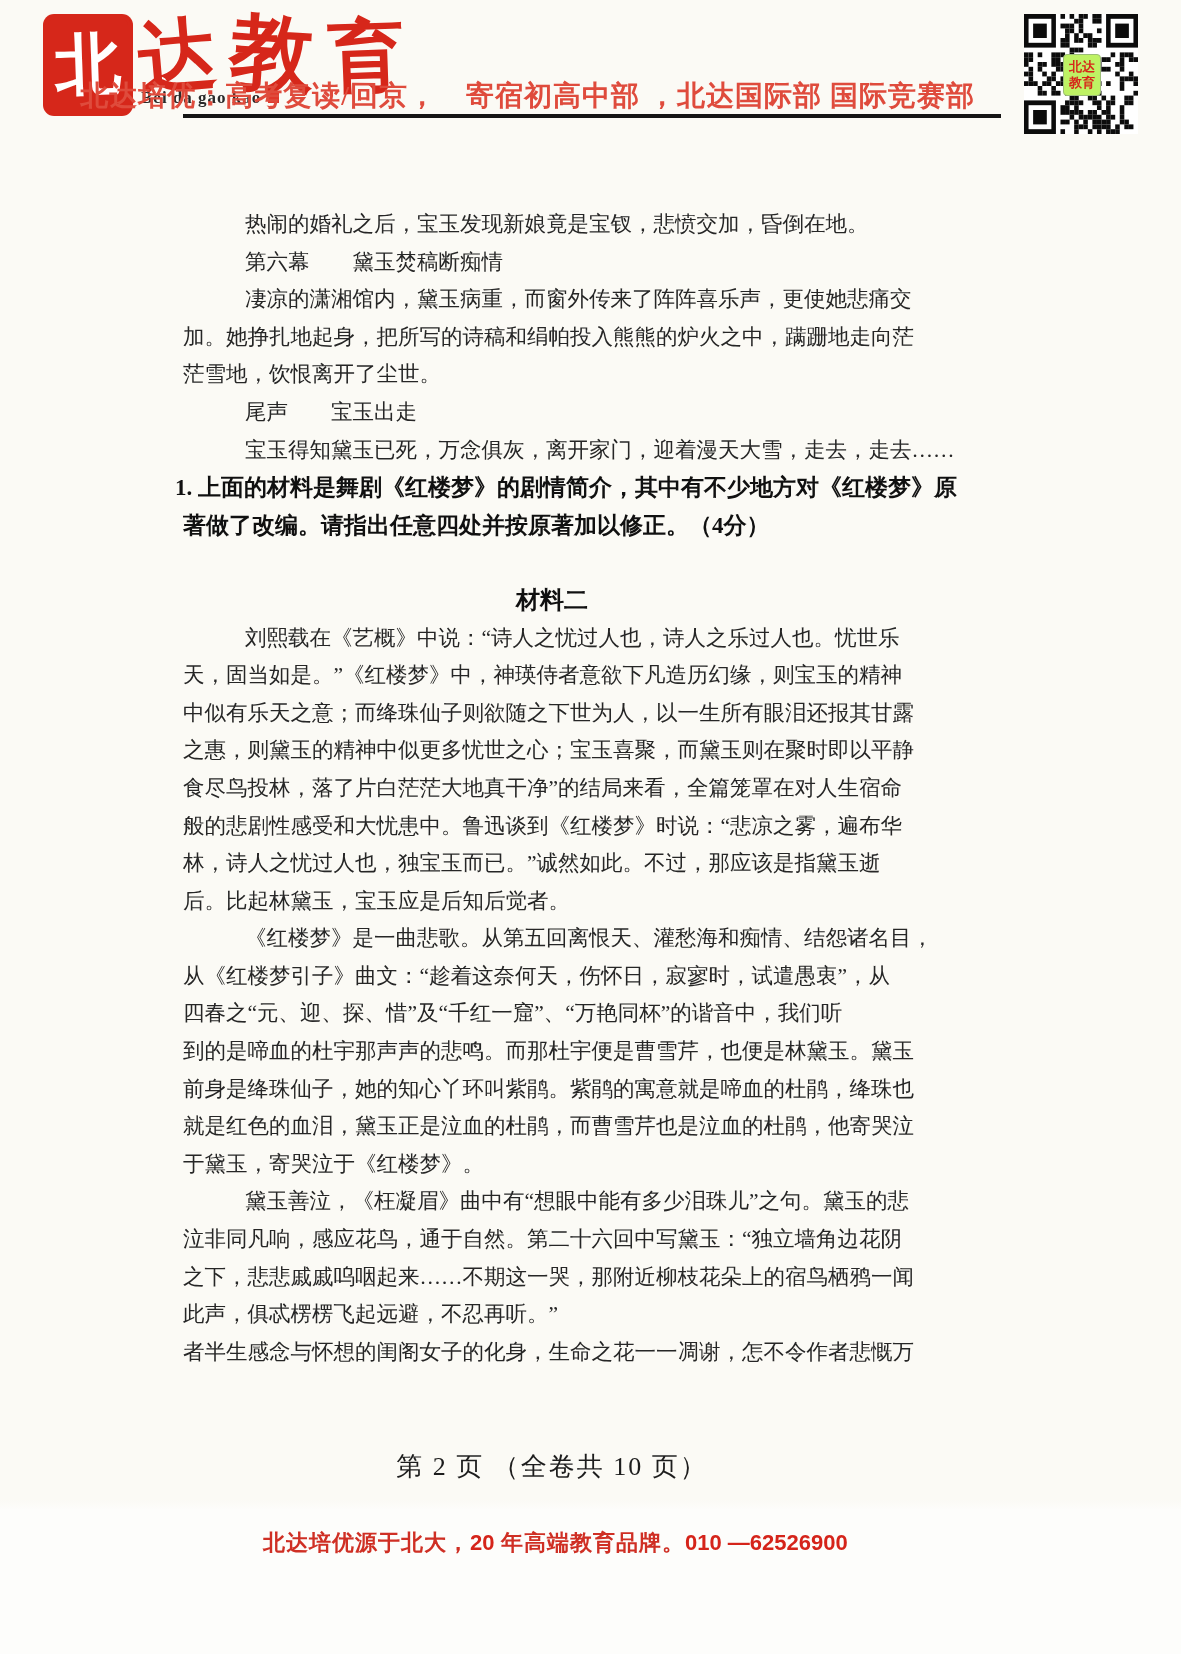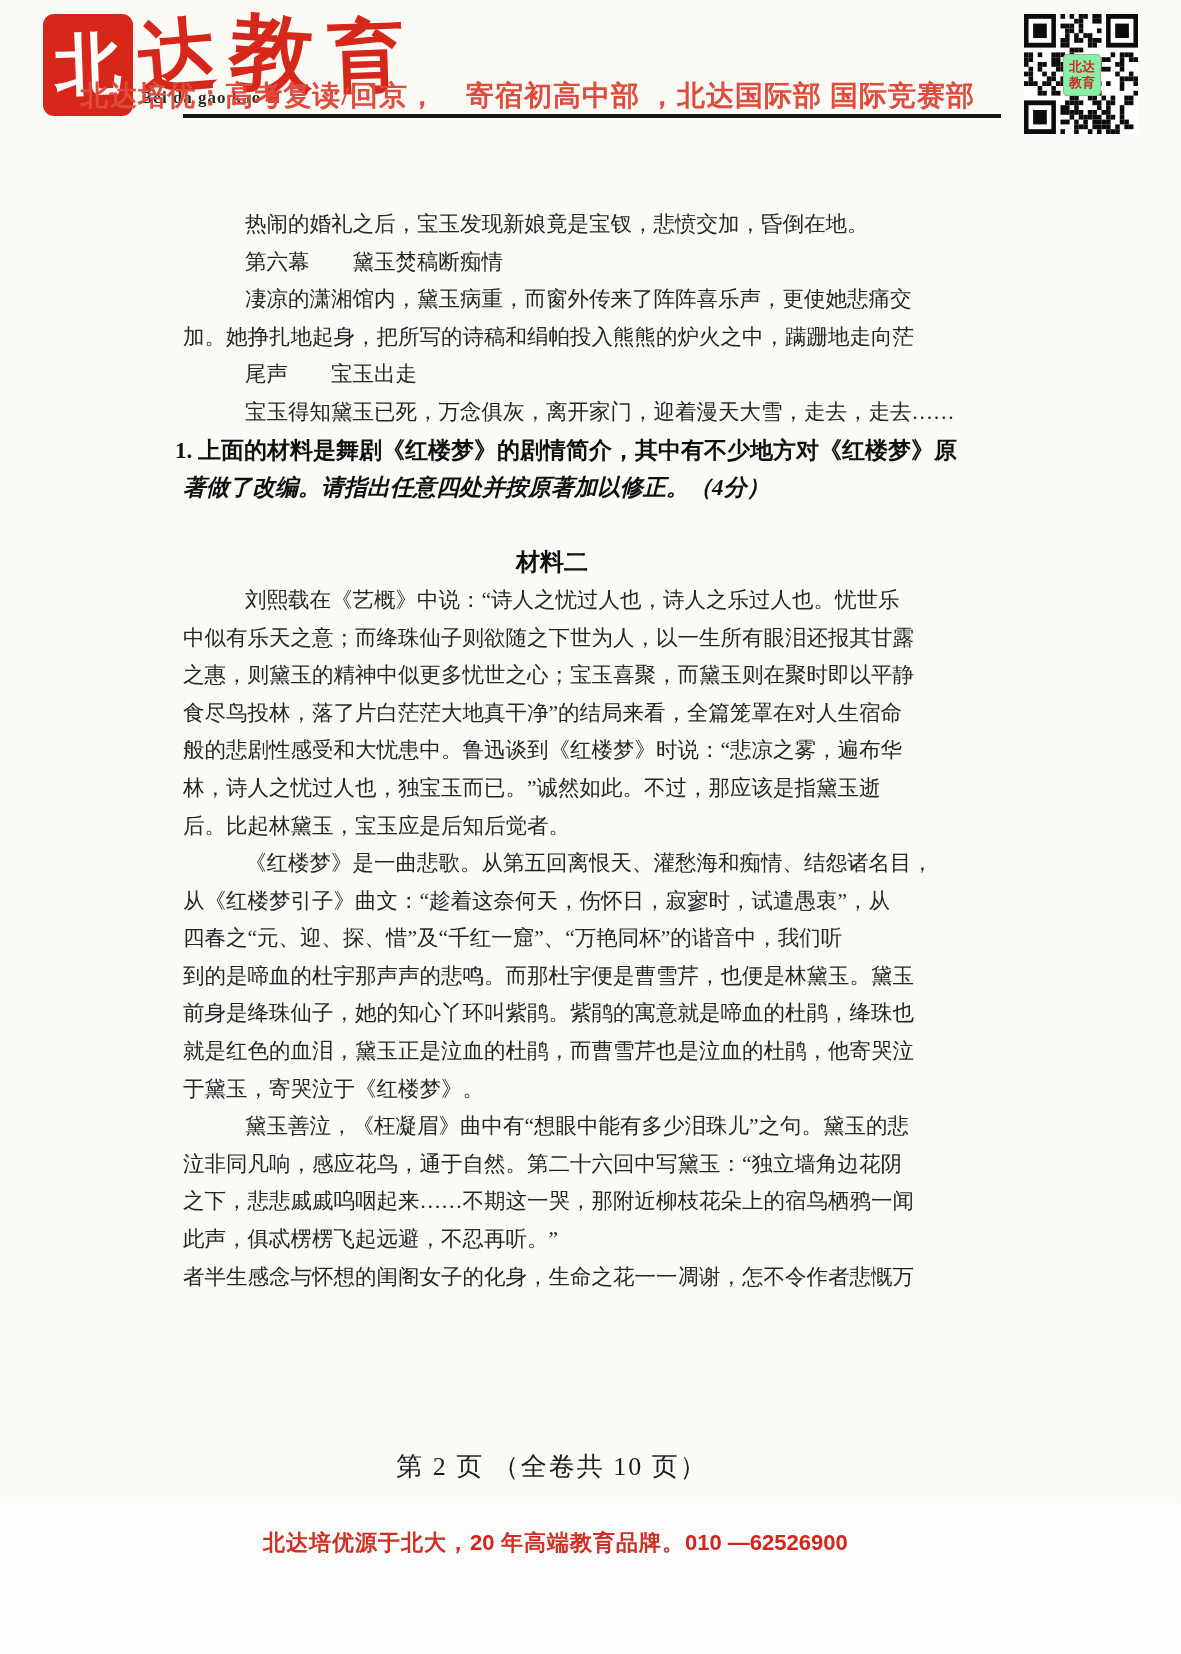--- a/index.html
+++ b/index.html
@@ -43,38 +43,38 @@
   }
   .hrule{
     position:absolute;left:183px;top:114px;width:818px;height:4px;background:#151515;
   }
   .qr{
     position:absolute;left:1024px;top:14px;width:114px;height:120px;background:#fff;
   }
   .qr svg{position:absolute;left:0;top:0;width:114px;height:120px;}
   .qr-badge{
     position:absolute;left:39px;top:40px;width:36px;height:40px;
-    background:#86efac;border:1px solid #9cbd77;border-radius:4px;
+    background:#bef264;border:1px solid #9cbd77;border-radius:4px;
     display:flex;flex-direction:column;align-items:center;justify-content:center;
   }
   .qr-badge div{
     color:#d6271a;font-size:13px;font-weight:bold;line-height:16px;white-space:nowrap;
   }
   
   .doc{
     position:absolute;left:183px;top:206px;width:738px;
     color:#262626;
   }
   .docline{
     height:37.6px;line-height:37.6px;font-size:21.5px;white-space:nowrap;
     letter-spacing:0px;
   }
   .docline.indent{padding-left:62px;}
   .docline.question{font-size:23px;font-weight:bold;color:#101010;margin-left:-8px;}
-  .docline.question2{font-size:23px;font-weight:bold;color:#101010;font-style:italic;}
+  .docline.question2{font-size:23px;font-weight:bold;color:#101010;}
   .docline.heading{text-align:center;font-size:24px;font-weight:bold;color:#101010;}
   .docline.blank{}
   
   .page-label{
     position:absolute;left:183px;top:1448px;width:738px;height:37.6px;
     line-height:37.6px;text-align:center;font-size:26px;color:#1d1d1d;
     letter-spacing:2px;
   }
   .slogan{
     position:absolute;left:263px;top:1528px;
@@ -323,27 +323,29 @@
         <div>教育</div>
       </div>
     </div>
   </div>
 
   <div class="doc" id="doc-body">
       <div class="docline indent">热闹的婚礼之后，宝玉发现新娘竟是宝钗，悲愤交加，昏倒在地。</div>
       <div class="docline indent">第六幕　　黛玉焚稿断痴情</div>
       <div class="docline indent">凄凉的潇湘馆内，黛玉病重，而窗外传来了阵阵喜乐声，更使她悲痛交</div>
       <div class="docline flush">加。她挣扎地起身，把所写的诗稿和绢帕投入熊熊的炉火之中，蹒跚地走向茫</div>
+      <div class="docline flush">茫雪地，饮恨离开了尘世。</div>
       <div class="docline indent">尾声　　宝玉出走</div>
       <div class="docline indent">宝玉得知黛玉已死，万念俱灰，离开家门，迎着漫天大雪，走去，走去……</div>
       <div class="docline question">1. 上面的材料是舞剧《红楼梦》的剧情简介，其中有不少地方对《红楼梦》原</div>
       <div class="docline question2">著做了改编。请指出任意四处并按原著加以修正。（4分）</div>
       <div class="docline blank"></div>
       <div class="docline heading">材料二</div>
       <div class="docline indent">刘熙载在《艺概》中说：“诗人之忧过人也，诗人之乐过人也。忧世乐</div>
+      <div class="docline flush">天，固当如是。”《红楼梦》中，神瑛侍者意欲下凡造历幻缘，则宝玉的精神</div>
       <div class="docline flush">中似有乐天之意；而绛珠仙子则欲随之下世为人，以一生所有眼泪还报其甘露</div>
       <div class="docline flush">之惠，则黛玉的精神中似更多忧世之心；宝玉喜聚，而黛玉则在聚时即以平静</div>
       <div class="docline flush">食尽鸟投林，落了片白茫茫大地真干净”的结局来看，全篇笼罩在对人生宿命</div>
       <div class="docline flush">般的悲剧性感受和大忧患中。鲁迅谈到《红楼梦》时说：“悲凉之雾，遍布华</div>
       <div class="docline flush">林，诗人之忧过人也，独宝玉而已。”诚然如此。不过，那应该是指黛玉逝</div>
       <div class="docline flush">后。比起林黛玉，宝玉应是后知后觉者。</div>
       <div class="docline indent">《红楼梦》是一曲悲歌。从第五回离恨天、灌愁海和痴情、结怨诸名目，</div>
       <div class="docline flush">从《红楼梦引子》曲文：“趁着这奈何天，伤怀日，寂寥时，试遣愚衷”，从</div>
       <div class="docline flush">四春之“元、迎、探、惜”及“千红一窟”、“万艳同杯”的谐音中，我们听</div>
       <div class="docline flush">到的是啼血的杜宇那声声的悲鸣。而那杜宇便是曹雪芹，也便是林黛玉。黛玉</div>

